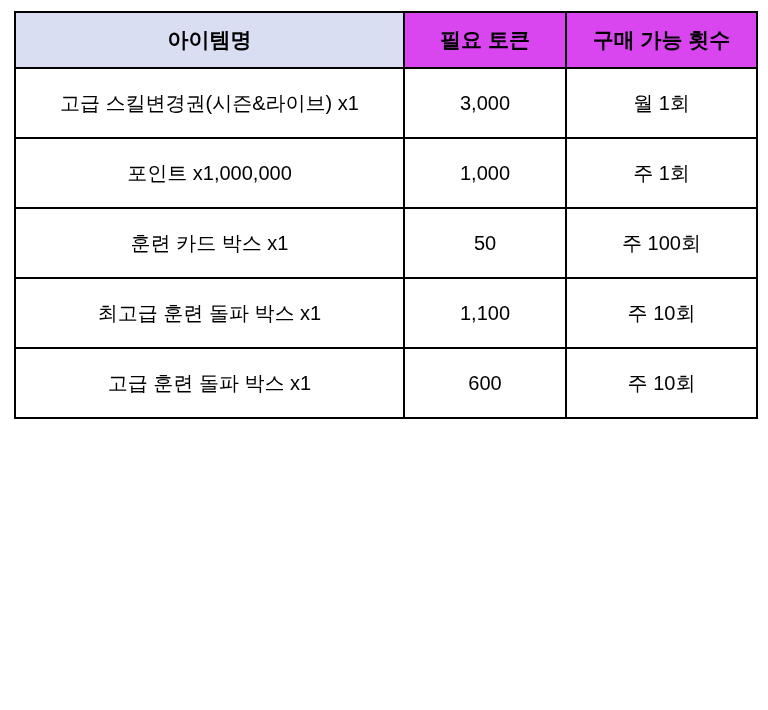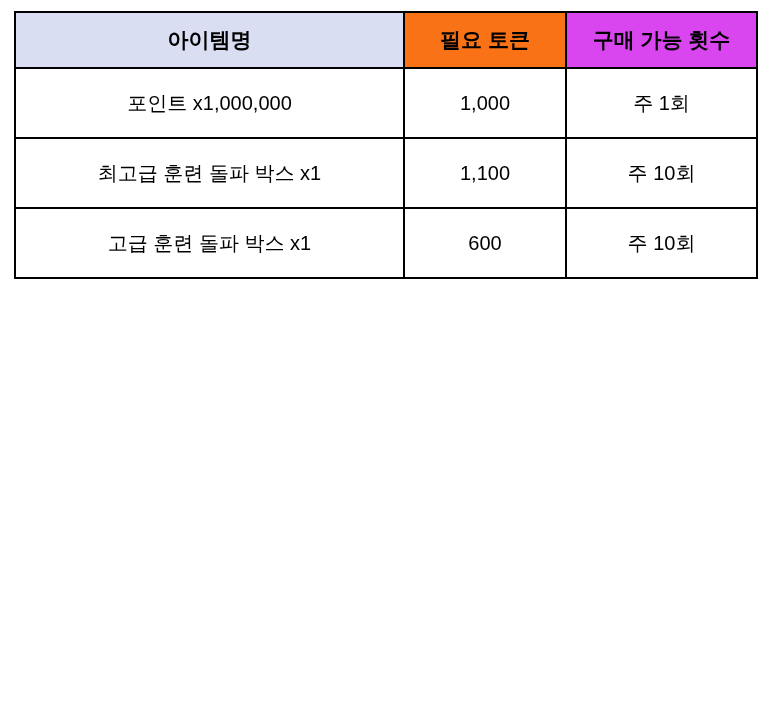--- a/index.html
+++ b/index.html
@@ -56,29 +56,39 @@
 <div class="page">
   <table class="shop-table">
     <colgroup>
       <col class="c-item">
       <col class="c-tokens">
       <col class="c-limit">
     </colgroup>
     <thead>
       <tr>
         <th style="background-color: rgb(218, 222, 242);">아이템명</th>
-        <th style="background-color: #f97316;">필요 토큰</th>
+        <th style="background-color: #d946ef;">필요 토큰</th>
         <th style="background-color: #d946ef;">구매 가능 횟수</th>
       </tr>
     </thead>
     <tbody>
       <tr>
+        <td>고급 스킬변경권(시즌&amp;라이브) x1</td>
+        <td>3,000</td>
+        <td>월 1회</td>
+      </tr>
+      <tr>
         <td>포인트 x1,000,000</td>
         <td>1,000</td>
         <td>주 1회</td>
+      </tr>
+      <tr>
+        <td>훈련 카드 박스 x1</td>
+        <td>50</td>
+        <td>주 100회</td>
       </tr>
       <tr>
         <td>최고급 훈련 돌파 박스 x1</td>
         <td>1,100</td>
         <td>주 10회</td>
       </tr>
       <tr>
         <td>고급 훈련 돌파 박스 x1</td>
         <td>600</td>
         <td>주 10회</td>

